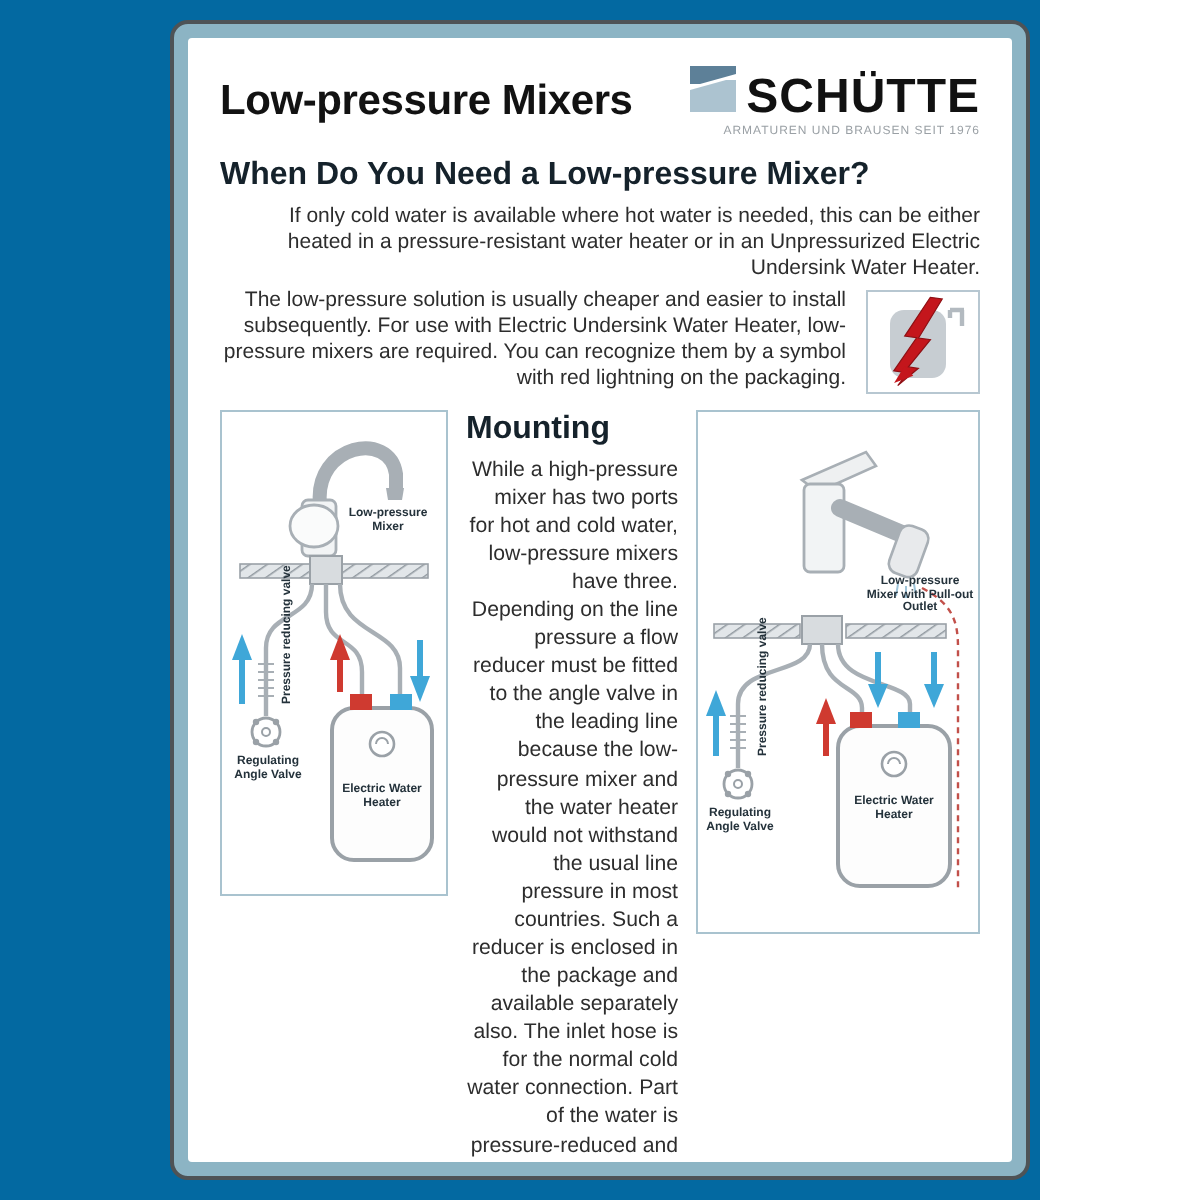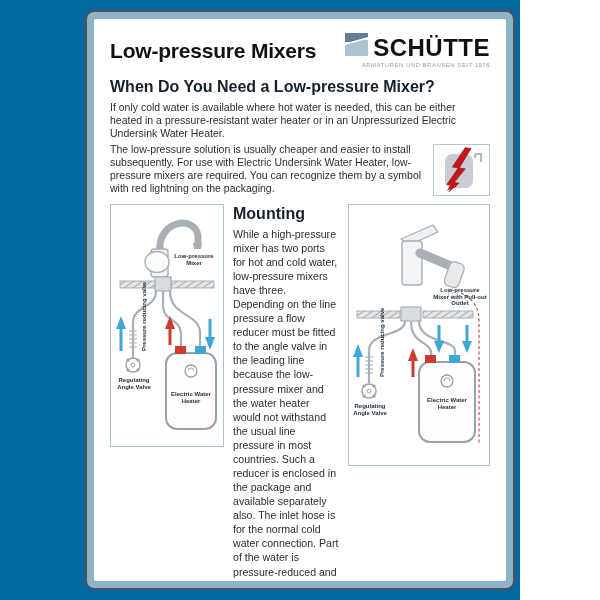--- a/index.html
+++ b/index.html
@@ -14,21 +14,21 @@
 
   
   .hdr { display:flex; justify-content:space-between; align-items:flex-start; margin:2px 0 10px 0; }
   .title { font-size:21px; font-weight:bold; color:#121212; letter-spacing:-0.2px; padding-top:6px; }
   .logo { text-align:right; }
   .logo-row { display:flex; align-items:flex-end; gap:5px; justify-content:flex-end; }
   .logo-word { font-size:24px; font-weight:bold; color:#111; letter-spacing:0.5px; line-height:1; }
   .logo-tag { font-size:6px; color:#9aa0a5; letter-spacing:0.5px; margin-top:2px; text-align:right; }
 
   h2 { font-size:16px; font-weight:bold; color:#15222b; margin:6px 0 5px 0; }
-  p, .body-txt { font-size:10.5px; line-height:1.26; color:#2d2d2d; }
+  p, .body-txt { font-size:10.5px; line-height:1.26; color:#2d2d2d;text-align:right; }
 
   .intro-b-row { display:flex; gap:10px; margin-top:2px; }
   .intro-b-row .body-txt { flex:1; }
   .icon-box { width:57px; height:52px; border:1px solid #b7c7d1; flex-shrink:0; margin-top:1px;
     display:flex; align-items:center; justify-content:center; background:#fff; }
 
   
   .mount-row { display:flex; gap:7px; margin-top:8px; align-items:flex-start; }
   .diagram-box { position:relative; border:1px solid #a9c3cf; background:#fff; flex-shrink:0; }
   .diagram-box.left  { width:114px; height:243px; }

